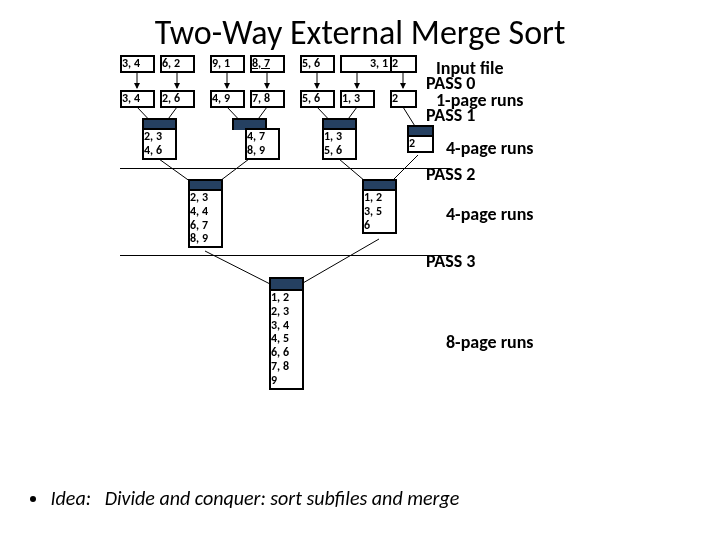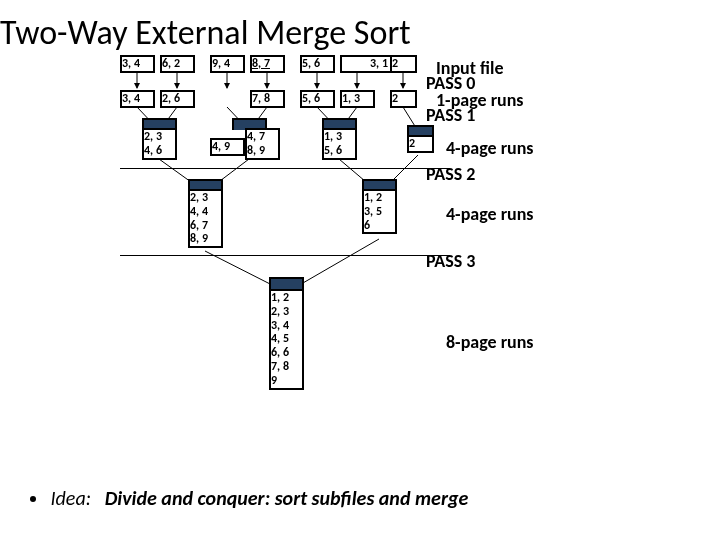--- a/index.html
+++ b/index.html
@@ -5,21 +5,21 @@
   body {
     margin: 0;
     font-family: Calibri, Arial, sans-serif;
     background: white;
     width: 720px;
     height: 540px;
     position: relative;
   }
   .title {
     font-size: 34px;
-    text-align: left;
+    text-align: center;
     padding-top: 12px;
   }
   .diagram {
     position: absolute;
     top: 55px;
     left: 120px;
     width: 420px;
     height: 400px;
   }
   .box {
@@ -64,21 +64,21 @@
     background: black;
     vertical-align: middle;
     margin-right: 10px;
     margin-bottom: 3px;
   }
   .idea {
     font-style: italic;
   }
   .rest {
     font-style: italic;
-    font-weight: bold;
+    font-weight: normal;
   }
 </style>
 </head>
 <body>
 
 <div class="title">Two-Way External Merge Sort</div>
 
 <div class="diagram">
 
   <svg class="arrows" viewBox="0 0 420 400">
@@ -110,29 +110,29 @@
       <line x1="219" y1="104" x2="252" y2="132"></line>
       <line x1="298" y1="100" x2="266" y2="132"></line>
 
       <line x1="85" y1="196" x2="156" y2="232"></line>
       <line x1="259" y1="184" x2="176" y2="232"></line>
     </g>
   </svg>
 
   <div class="box" style="left:0px;  top:0px; width:31px;">3, 4</div>
   <div class="box" style="left:40px; top:0px; width:31px;">6, 2</div>
-  <div class="box" style="left:90px; top:0px; width:31px;">9, 4</div>
+  <div class="box" style="left:90px; top:0px; width:31px;">9, 1</div>
   <div class="box" style="left:130px;top:0px; width:31px;text-decoration:underline;">8, 7</div>
   <div class="box" style="left:180px;top:0px; width:31px;">5, 6</div>
   <div class="box" style="left:220px;top:0px; width:31px;padding-left:28px;">3, 1</div>
   <div class="box" style="left:270px;top:0px; width:23px;">2</div>
 
   <div class="box" style="left:0px;  top:35px; width:31px;">3, 4</div>
   <div class="box" style="left:40px; top:35px; width:31px;">2, 6</div>
-  <div class="box" style="left:90px; top:35px; width:31px;margin-top:48px;">4, 9</div>
+  <div class="box" style="left:90px; top:35px; width:31px;">4, 9</div>
   <div class="box" style="left:130px;top:35px; width:31px;">7, 8</div>
   <div class="box" style="left:180px;top:35px; width:31px;">5, 6</div>
   <div class="box" style="left:220px;top:35px; width:31px;">1, 3</div>
   <div class="box" style="left:270px;top:35px; width:23px;">2</div>
 
   <div class="box header" style="left:22px; top:63px; width:31px; height:10px; border-bottom:none;"></div>
   <div class="box" style="left:22px; top:73px; width:31px;">2, 3<br>4, 6</div>
   <div class="box header" style="left:112px;top:63px; width:31px; height:10px; border-bottom:none;"></div>
   <div class="box" style="left:125px;top:73px; width:31px;">4, 7<br>8, 9</div>
   <div class="box header" style="left:202px;top:63px; width:31px; height:10px; border-bottom:none;"></div>

